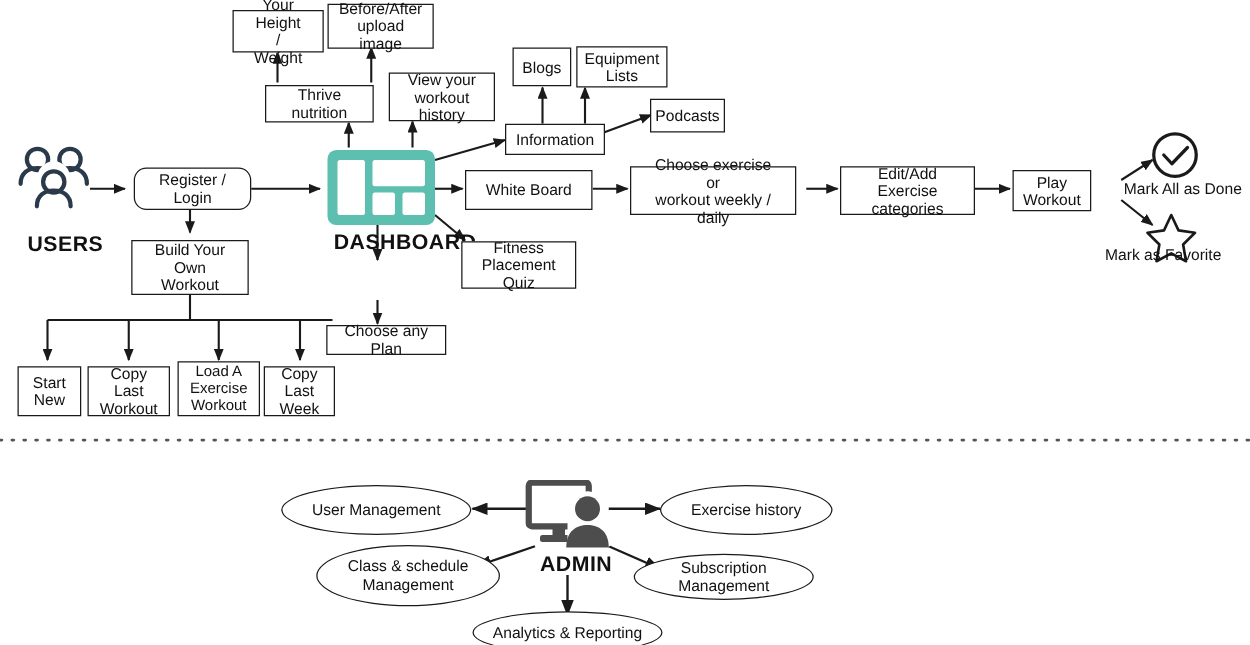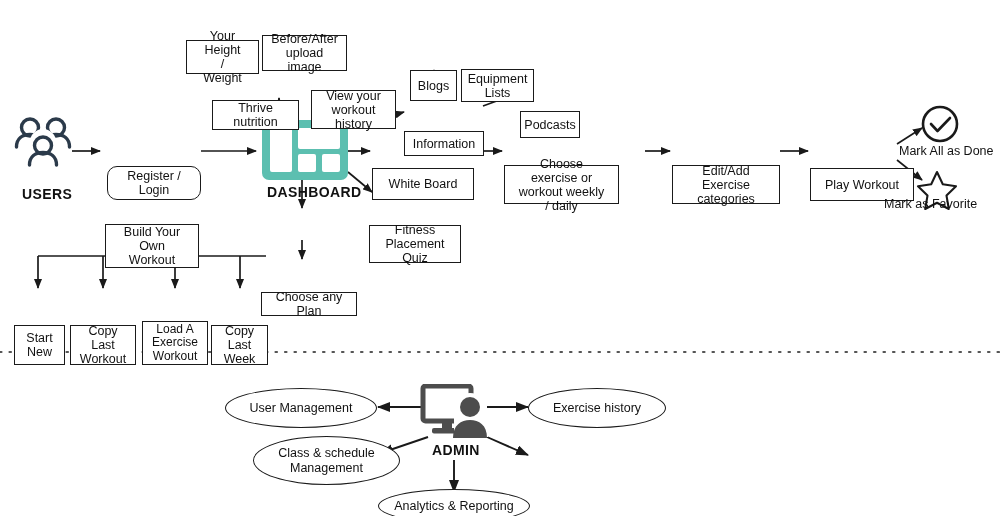--- a/index.html
+++ b/index.html
@@ -35,21 +35,20 @@
     background: #ffffff;
     color: #111111;
     font-size: 12.5px;
     line-height: 1.12;
     text-align: center;
     display: flex;
     align-items: center;
     justify-content: center;
     padding: 1px 13px;
     white-space: pre-line;
-    margin-top: 32px;
   }
   
   .ell {
     position: absolute;
     box-sizing: border-box;
     border: 1.4px solid #1a1a1a;
     border-radius: 50%;
     background: #ffffff;
     color: #111111;
     font-size: 12.5px;
@@ -63,21 +62,21 @@
   
   .cap {
     position: absolute;
     font-size: 12.5px;
     color: #111111;
     white-space: nowrap;
     text-align: right;
   }
   .cap-bold {
     position: absolute;
-    font-size: 14px;
+    font-size: 17px;
     font-weight: bold;
     color: #111111;
     letter-spacing: .4px;
     white-space: nowrap;
   }
   
   #dashboard-icon {
     position: absolute;
     box-sizing: border-box;
     border-radius: 7px;
@@ -241,27 +240,27 @@
   <div class="node" style="left:404px; top:99px; width:80px; height:25px;">Information</div>
 
   <div class="node" style="left:372px; top:136px; width:102px; height:32px;">White Board</div>
 
   <div class="node" style="left:369px; top:193px; width:92px; height:38px;">Fitness
 Placement Quiz</div>
 
 
   <div class="node" style="left:261px; top:260px; width:96px; height:24px;">Choose any Plan</div>
 
-  <div class="node" style="left:504px; top:133px; width:115px; height:39px;">Choose exercise or
+  <div class="node" style="left:504px; top:133px; width:133px; height:39px;">Choose exercise or
 workout weekly / daily</div>
 
   <div class="node" style="left:672px; top:133px; width:108px; height:39px;">Edit/Add Exercise
 categories</div>
 
-  <div class="node" style="left:810px; top:136px; width:104px; height:33px;text-align:center;">Play Workout</div>
+  <div class="node" style="left:810px; top:136px; width:63px; height:33px;text-align:center;">Play Workout</div>
 
   <div class="cap" style="left:899px; top:144px;">Mark All as Done</div>
 
   <div class="cap" style="left:884px; top:197px;">Mark as Favorite</div>
 
   <div class="icon-holder" style="left:420px; top:384px; width:72px; height:56px;">
     <svg width="72" height="56" viewBox="0 0 72 56" xmlns="http://www.w3.org/2000/svg">
       <rect x="3" y="2" width="48" height="35" rx="2.5" fill="none" stroke="#4d4d4d" stroke-width="5"></rect>
       <rect x="22" y="37" width="10" height="8" fill="#4d4d4d"></rect>
       <rect x="12" y="44" width="30" height="5.5" rx="2" fill="#4d4d4d"></rect>
@@ -275,16 +274,17 @@
   </div>
   <div class="cap-bold" style="left:432px; top:442px;">ADMIN</div>
 
   <div class="ell" style="left:225px; top:388px; width:152px; height:40px;">User Management</div>
 
   <div class="ell" style="left:528px; top:388px; width:138px; height:40px;">Exercise history</div>
 
   <div class="ell" style="left:253px; top:436px; width:147px; height:49px;">Class &amp; schedule
 Management</div>
 
+  <div class="ell" style="left:507px; top:443px; width:144px; height:37px;">Subscription Management</div>
 
   <div class="ell" style="left:378px; top:489px; width:152px; height:34px;">Analytics &amp; Reporting</div>
 
 </div>
 
 </body></html>

